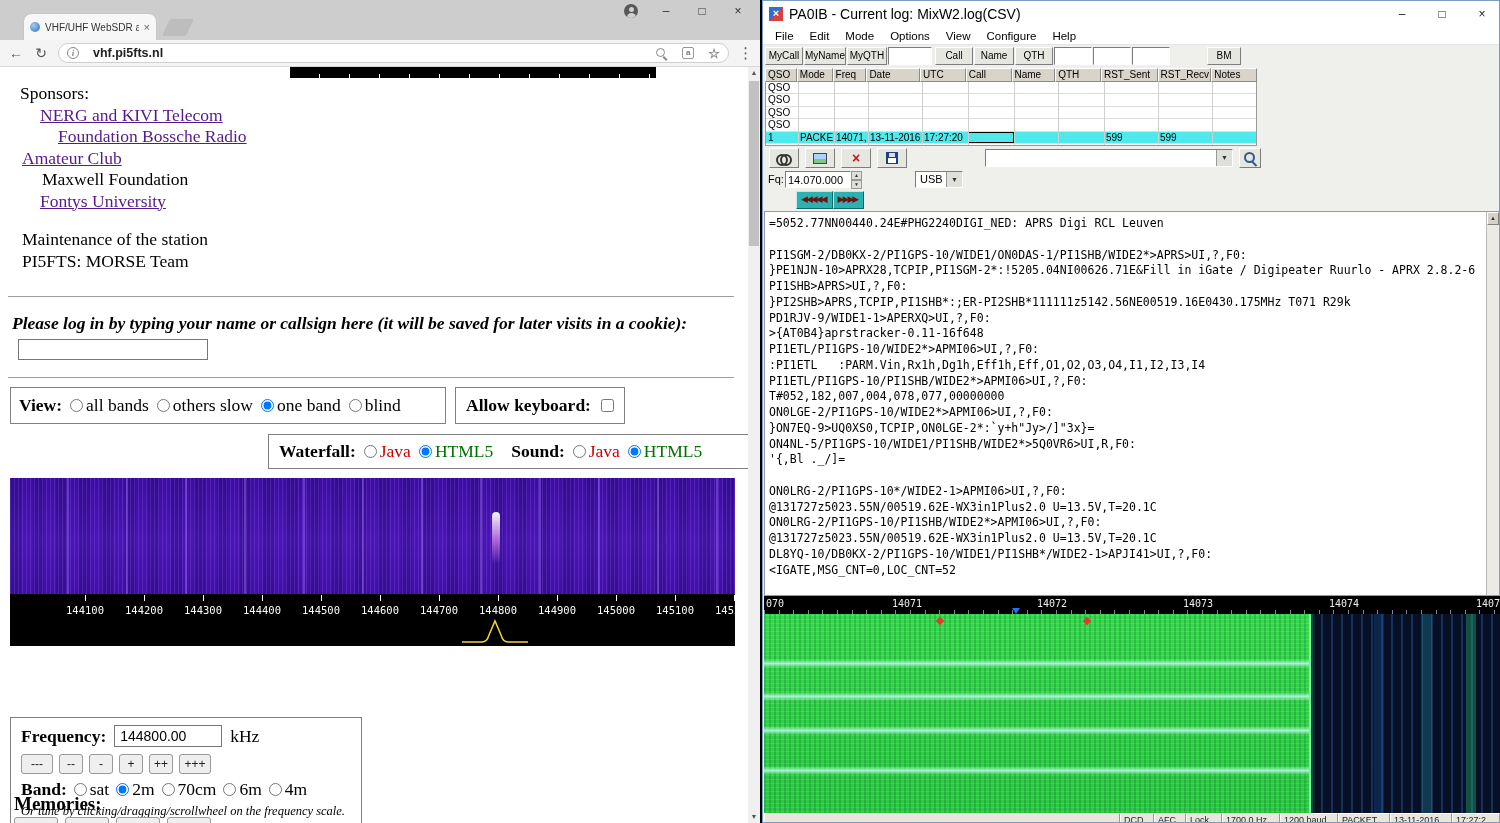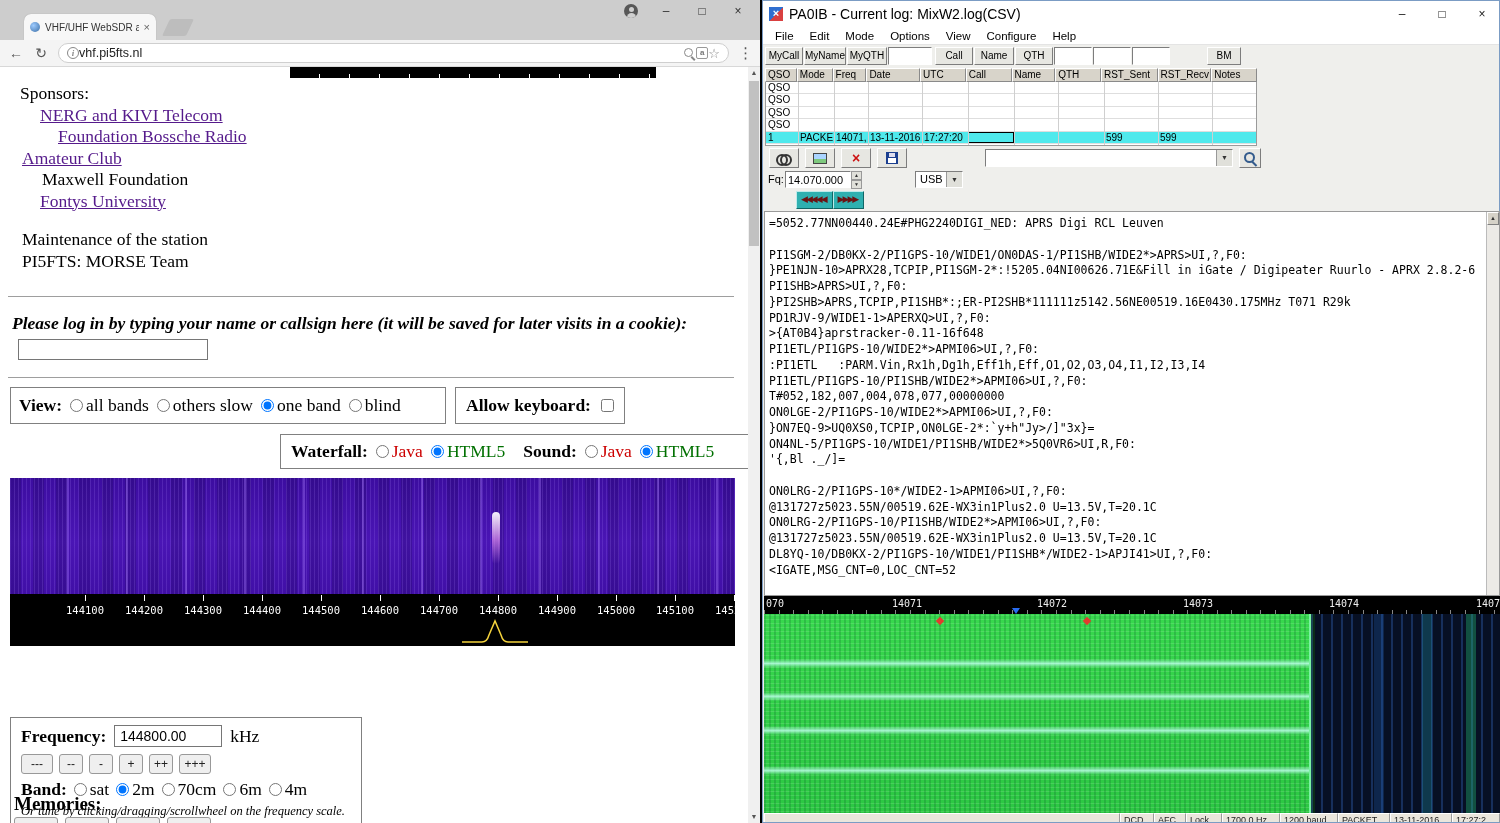--- a/index.html
+++ b/index.html
@@ -15,21 +15,21 @@
   .tab-title{font-size:10px;color:#333;white-space:nowrap;overflow:hidden;flex:1;}
   .tab-close{font-size:11px;color:#666;}
   .newtab{position:absolute;left:166px;top:19px;width:24px;height:17px;background:#bdbdbd;transform:skewX(-25deg);border-radius:2px;}
   .profile{position:absolute;right:122px;top:4px;width:14px;height:14px;border-radius:50%;background:#575757;overflow:hidden;}
   .profile::after{content:"";position:absolute;left:4.5px;top:2.5px;width:5px;height:5px;border-radius:50%;background:#cfcfcf;}
   .profile::before{content:"";position:absolute;left:2.5px;top:8.5px;width:9px;height:6px;border-radius:5px 5px 0 0;background:#cfcfcf;}
   .winbtns{position:absolute;right:4px;top:0;display:flex;}
   .wb{width:36px;height:22px;text-align:center;line-height:22px;font-size:12px;color:#333;}
   .btoolbar{position:absolute;top:40px;left:0;right:0;height:27px;background:#f4f4f4;border-bottom:1px solid #d8d8d8;display:flex;align-items:center;padding:0 8px;gap:9px;}
   .navico{font-size:14px;color:#555;width:16px;text-align:center;}
-  .omnibox{flex:1;height:20px;background:#fff;border:1px solid #cfcfcf;border-radius:11px;display:flex;align-items:center;padding:0 8px;gap:0;}
+  .omnibox{flex:1;height:20px;background:#fff;border:1px solid #cfcfcf;border-radius:11px;display:flex;align-items:center;padding:0 8px;gap:14px;font-weight:bold;}
   .info-icon{width:12px;height:12px;border:1px solid #888;border-radius:50%;color:#888;font:italic bold 9px "Liberation Serif",serif;line-height:10px;text-align:center;flex:0 0 12px;}
   .info-icon::before{content:"i";}
   .url{font-size:12.5px;color:#222;}
   .spacer{flex:1;}
   .zoom-icon{width:13px;height:13px;position:relative;}
   .zoom-icon::before{content:"";position:absolute;left:1px;top:1px;width:7px;height:7px;border:1.5px solid #888;border-radius:50%;}
   .zoom-icon::after{content:"";position:absolute;left:9px;top:9px;width:5px;height:2px;background:#888;transform:rotate(45deg);transform-origin:0 0;}
   .translate-icon{width:12px;height:12px;border:1px solid #999;border-radius:2px;color:#777;font:bold 8px "Liberation Sans",sans-serif;text-align:center;line-height:10px;}
   .translate-icon::before{content:"a";}
   .star{font-size:13px;color:#888;line-height:13px;}
@@ -42,21 +42,21 @@
   .sp a{color:#551a8b;text-decoration:underline;}
   .l0{padding-left:20px;}.l1{padding-left:38px;}.l2{padding-left:2px;}.l3{padding-left:22px;}.l4{padding-left:20px;}
   .maint{position:absolute;left:22px;top:162px;font-size:17.5px;line-height:21.5px;}
   .hr{position:absolute;left:8px;right:14px;border-top:1px solid #9e9e9e;}
   .hr1{top:229px;}.hr2{top:310px;}
   .login{position:absolute;left:12px;top:244px;width:714px;font:italic bold 17.5px "Liberation Serif",serif;line-height:25px;}
   .login-input{width:190px;height:21px;border:1px solid #767676;font-size:13px;vertical-align:middle;margin-left:6px;font-family:"Liberation Sans",sans-serif;}
   .box{position:absolute;border:1px solid #808080;display:flex;align-items:center;font-size:17.5px;}
   .viewbox{left:10px;top:320px;width:436px;height:37px;padding:0 8px;}
   .kbbox{left:455px;top:320px;width:170px;height:37px;padding:0 10px;gap:10px;}
-  .mediabox{left:268px;top:367px;width:491px;height:35px;padding:8px 10px;margin-left:12px;}
+  .mediabox{left:268px;top:367px;width:491px;height:35px;padding:8px 10px;}
   .blabel{font-weight:bold;}
   .ropt{display:inline-flex;align-items:center;}
   .ropt input{width:13px;height:13px;margin:0 3px 0 8px;}
   .kbbox input{width:13px;height:13px;}
   .java{color:#cc0000;}.html5{color:#007000;}
   .sndlbl{margin-left:18px;}
 
   .wf-left{position:absolute;left:10px;top:411px;width:725px;height:116px;overflow:hidden;background:
     repeating-linear-gradient(90deg,transparent 0 57px,rgba(165,120,250,.40) 57px 59px),
     repeating-linear-gradient(90deg,rgba(175,135,255,.18) 0 1px,transparent 1px 4px),

